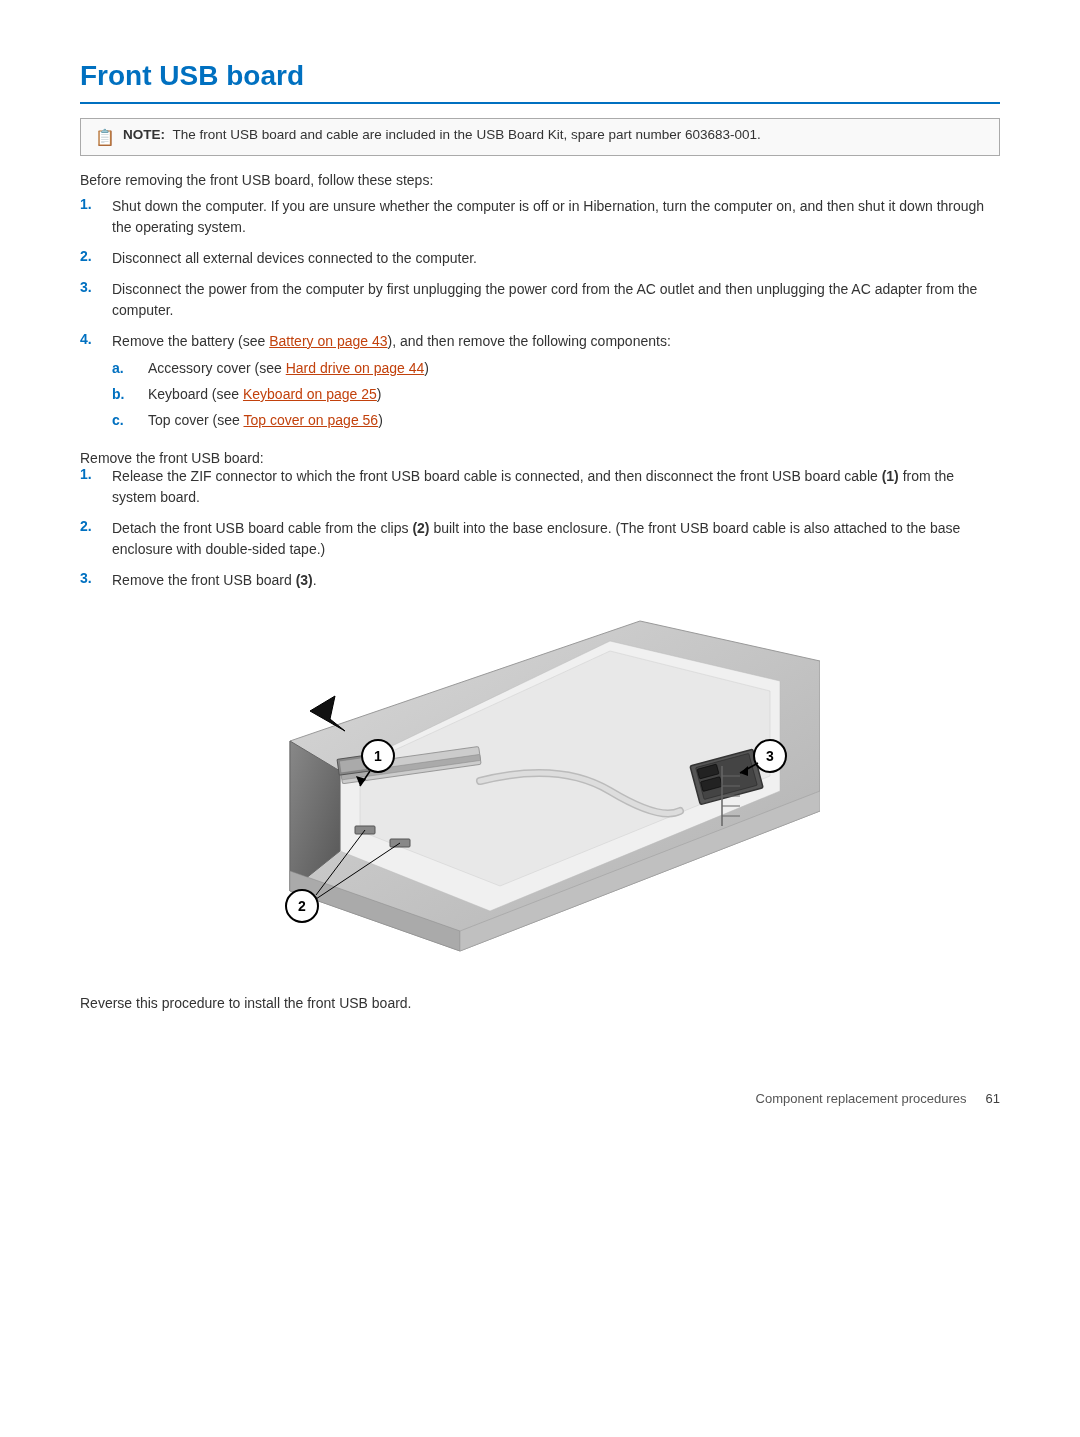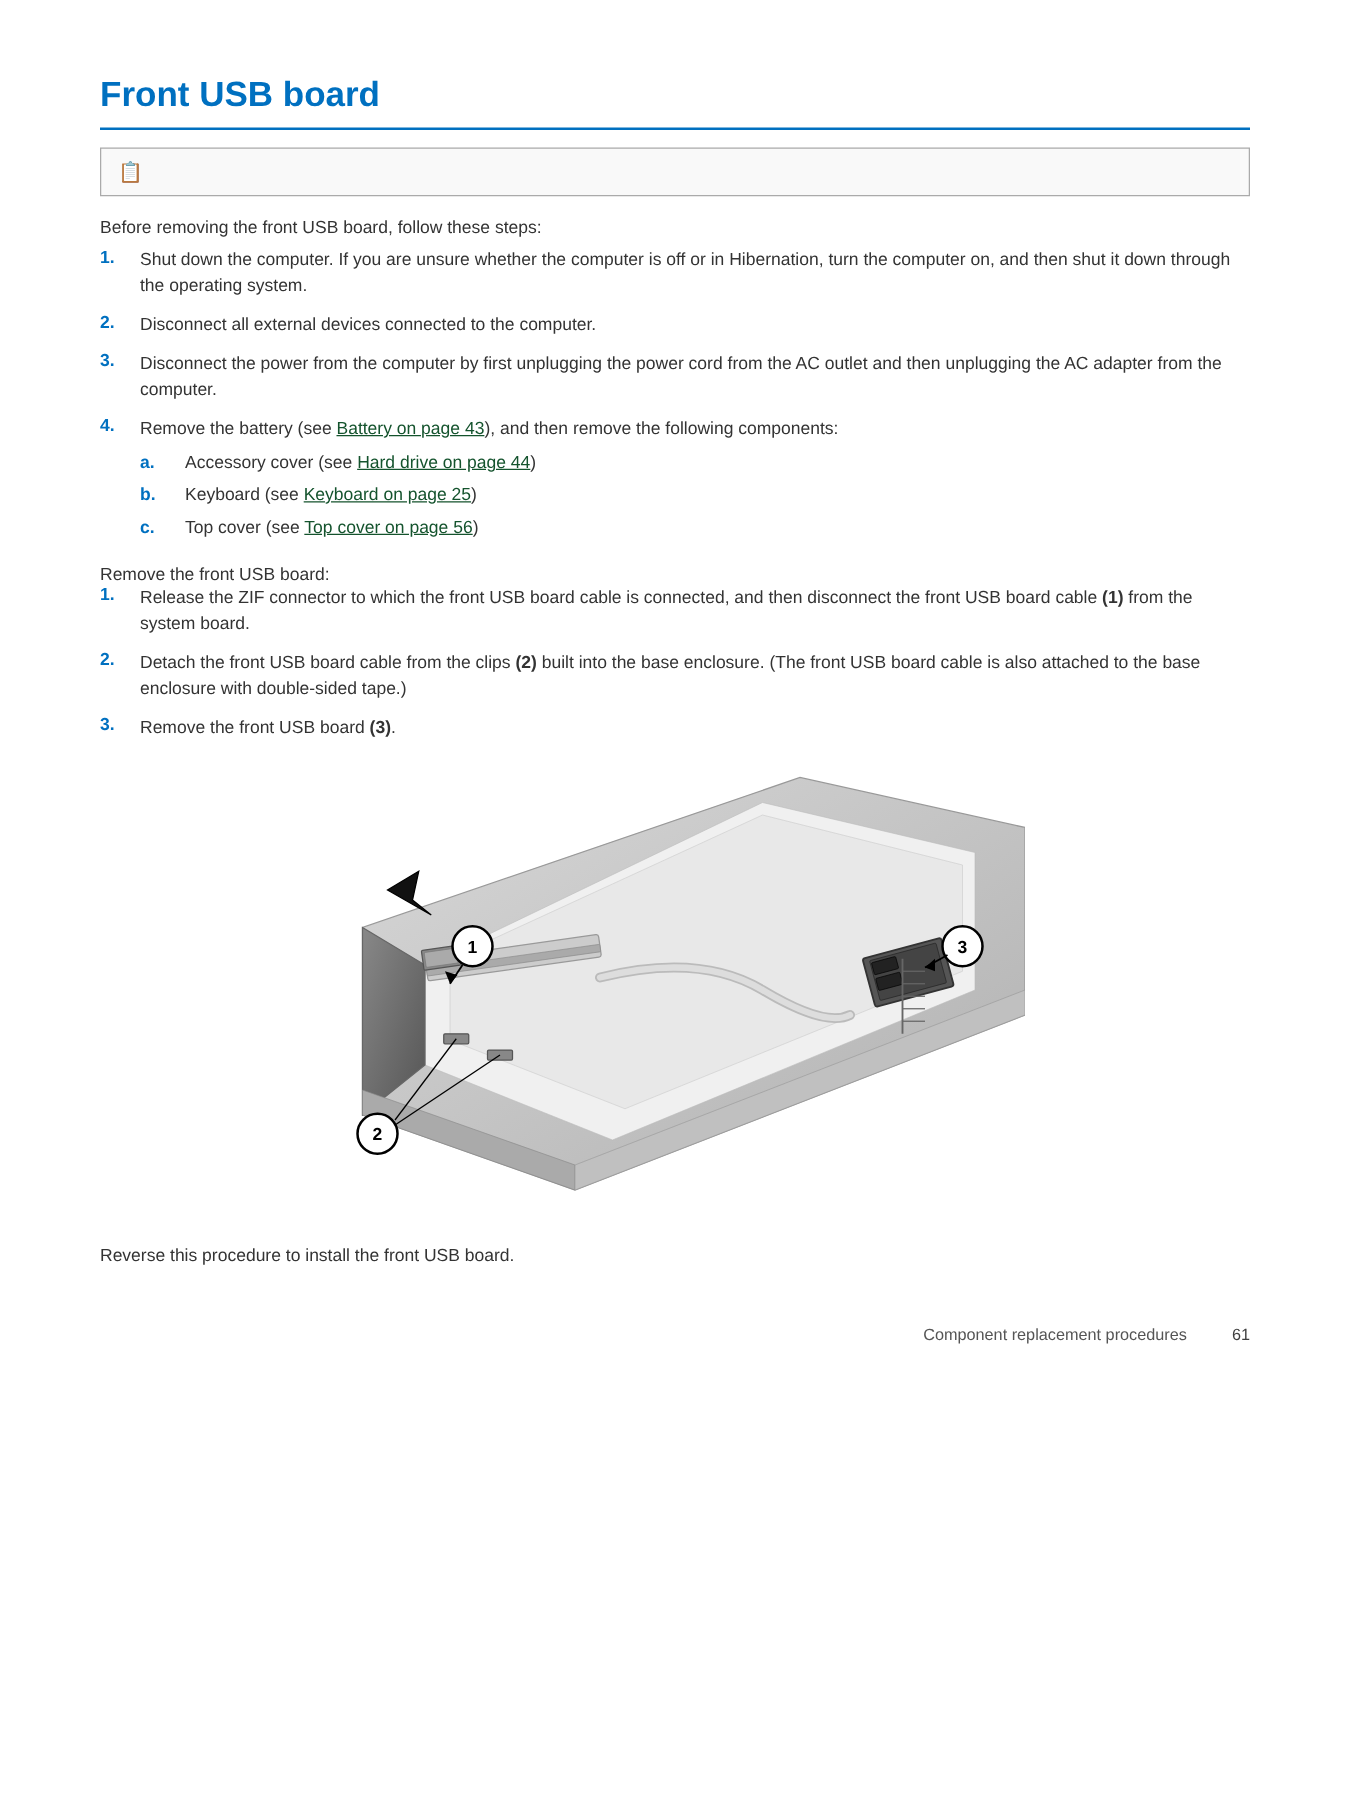--- a/index.html
+++ b/index.html
@@ -99,46 +99,46 @@
 
     .sub-num {
       font-weight: bold;
       color: #0070c0;
       min-width: 36px;
       font-size: 14px;
       flex-shrink: 0;
     }
 
     a {
-      color: #14532d;
+      color: #c2410c;
     }
 
     .section-label {
       font-size: 14px;
     }
 
     .diagram-container {
       margin: 20px 0 24px 0;
       display: flex;
       justify-content: center;
     }
 
     .diagram-svg {
       width: 560px;
       height: 360px;
     }
 
     .footer {
-      margin-top: 48px;
+      margin-top: 80px;
       display: flex;
       justify-content: flex-end;
       align-items: flex-start;
       font-size: 13px;
       color: #666;
-      gap: 36px;
+      gap: 19px;
     }
 
     .footer-text {
       color: #555;
     }
 
     .footer-page {
       color: #404040;
       font-weight: normal;
     }
@@ -153,20 +153,24 @@
     }
   </style>
 </head>
 <body>
 
 <h1 class="page-title">Front USB board</h1>
 <hr class="title-rule">
 
 <div class="note-box">
   <span class="note-icon">📋</span>
+  <span class="note-text">
+    <span class="note-label">NOTE:</span>
+    &nbsp;<span>The front USB board and cable are included in the USB Board Kit, spare part number 603683-001.</span>
+  </span>
 </div>
 
 <p class="intro-text">Before removing the front USB board, follow these steps:</p>
 
 <ol class="ordered-list">
   <li>
     <span class="list-num">1.</span>
     <span class="list-content">Shut down the computer. If you are unsure whether the computer is off or in Hibernation, turn the computer on, and then shut it down through the operating system.</span>
   </li>
   <li>

